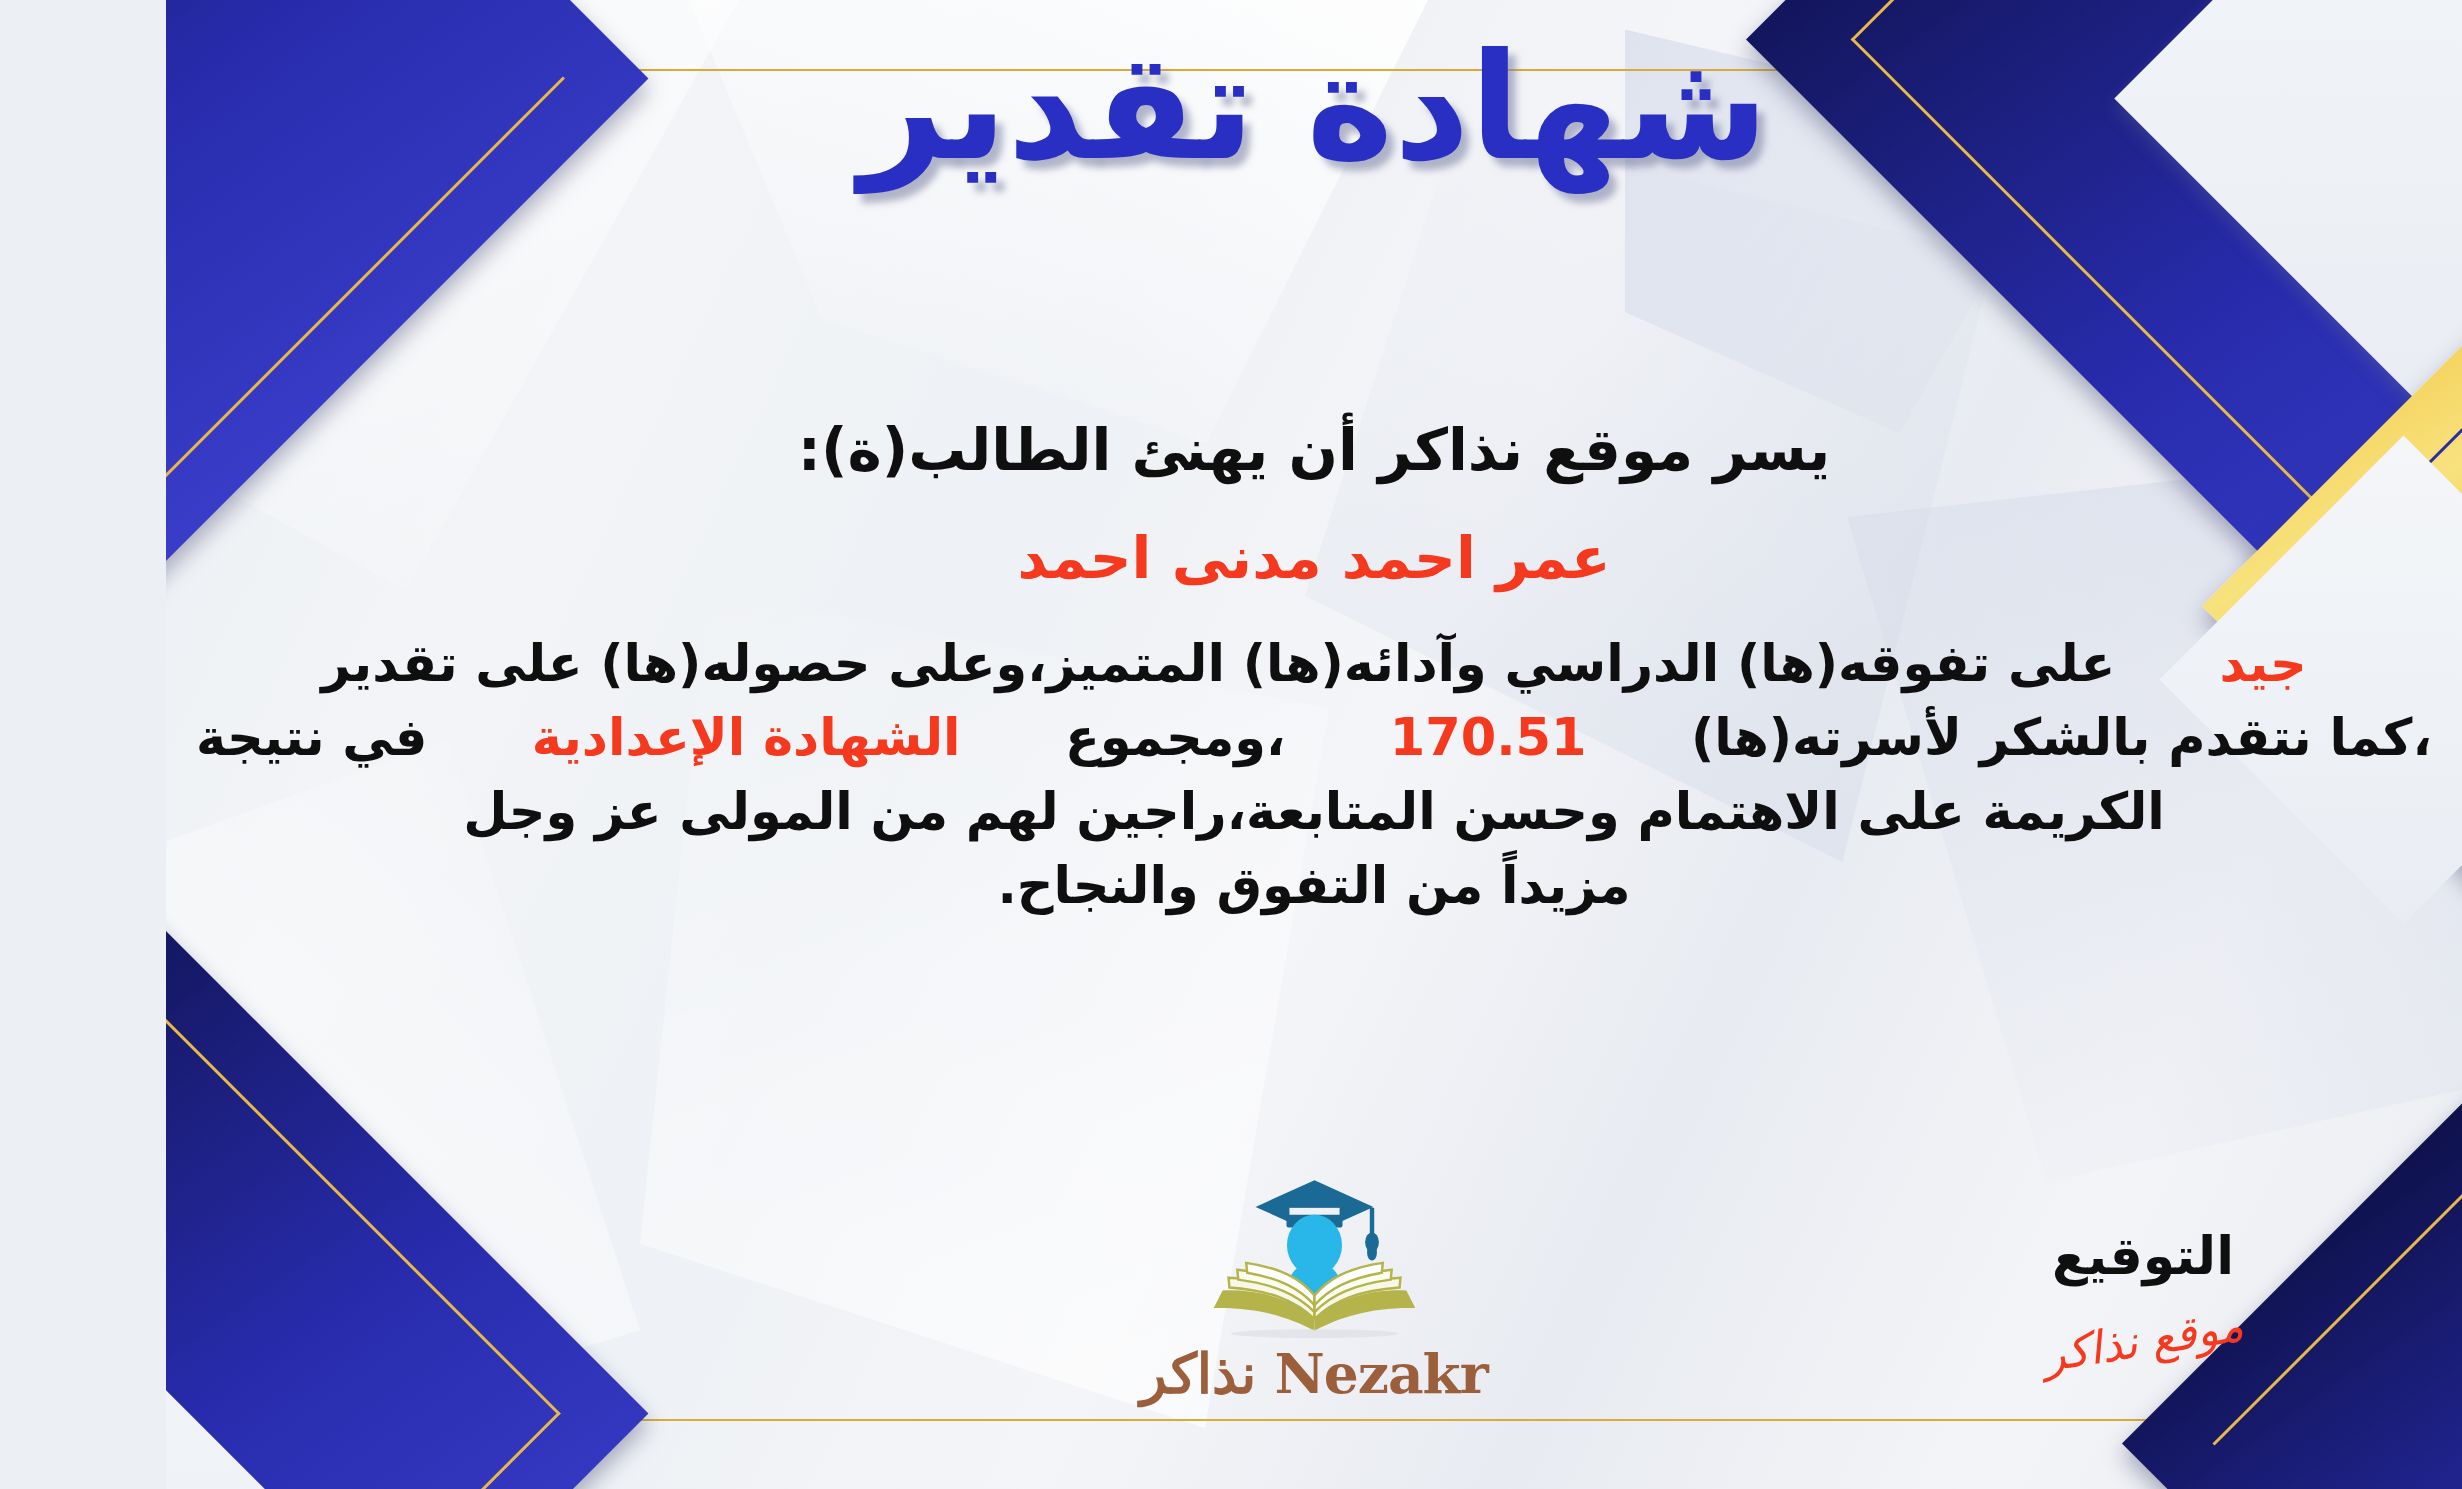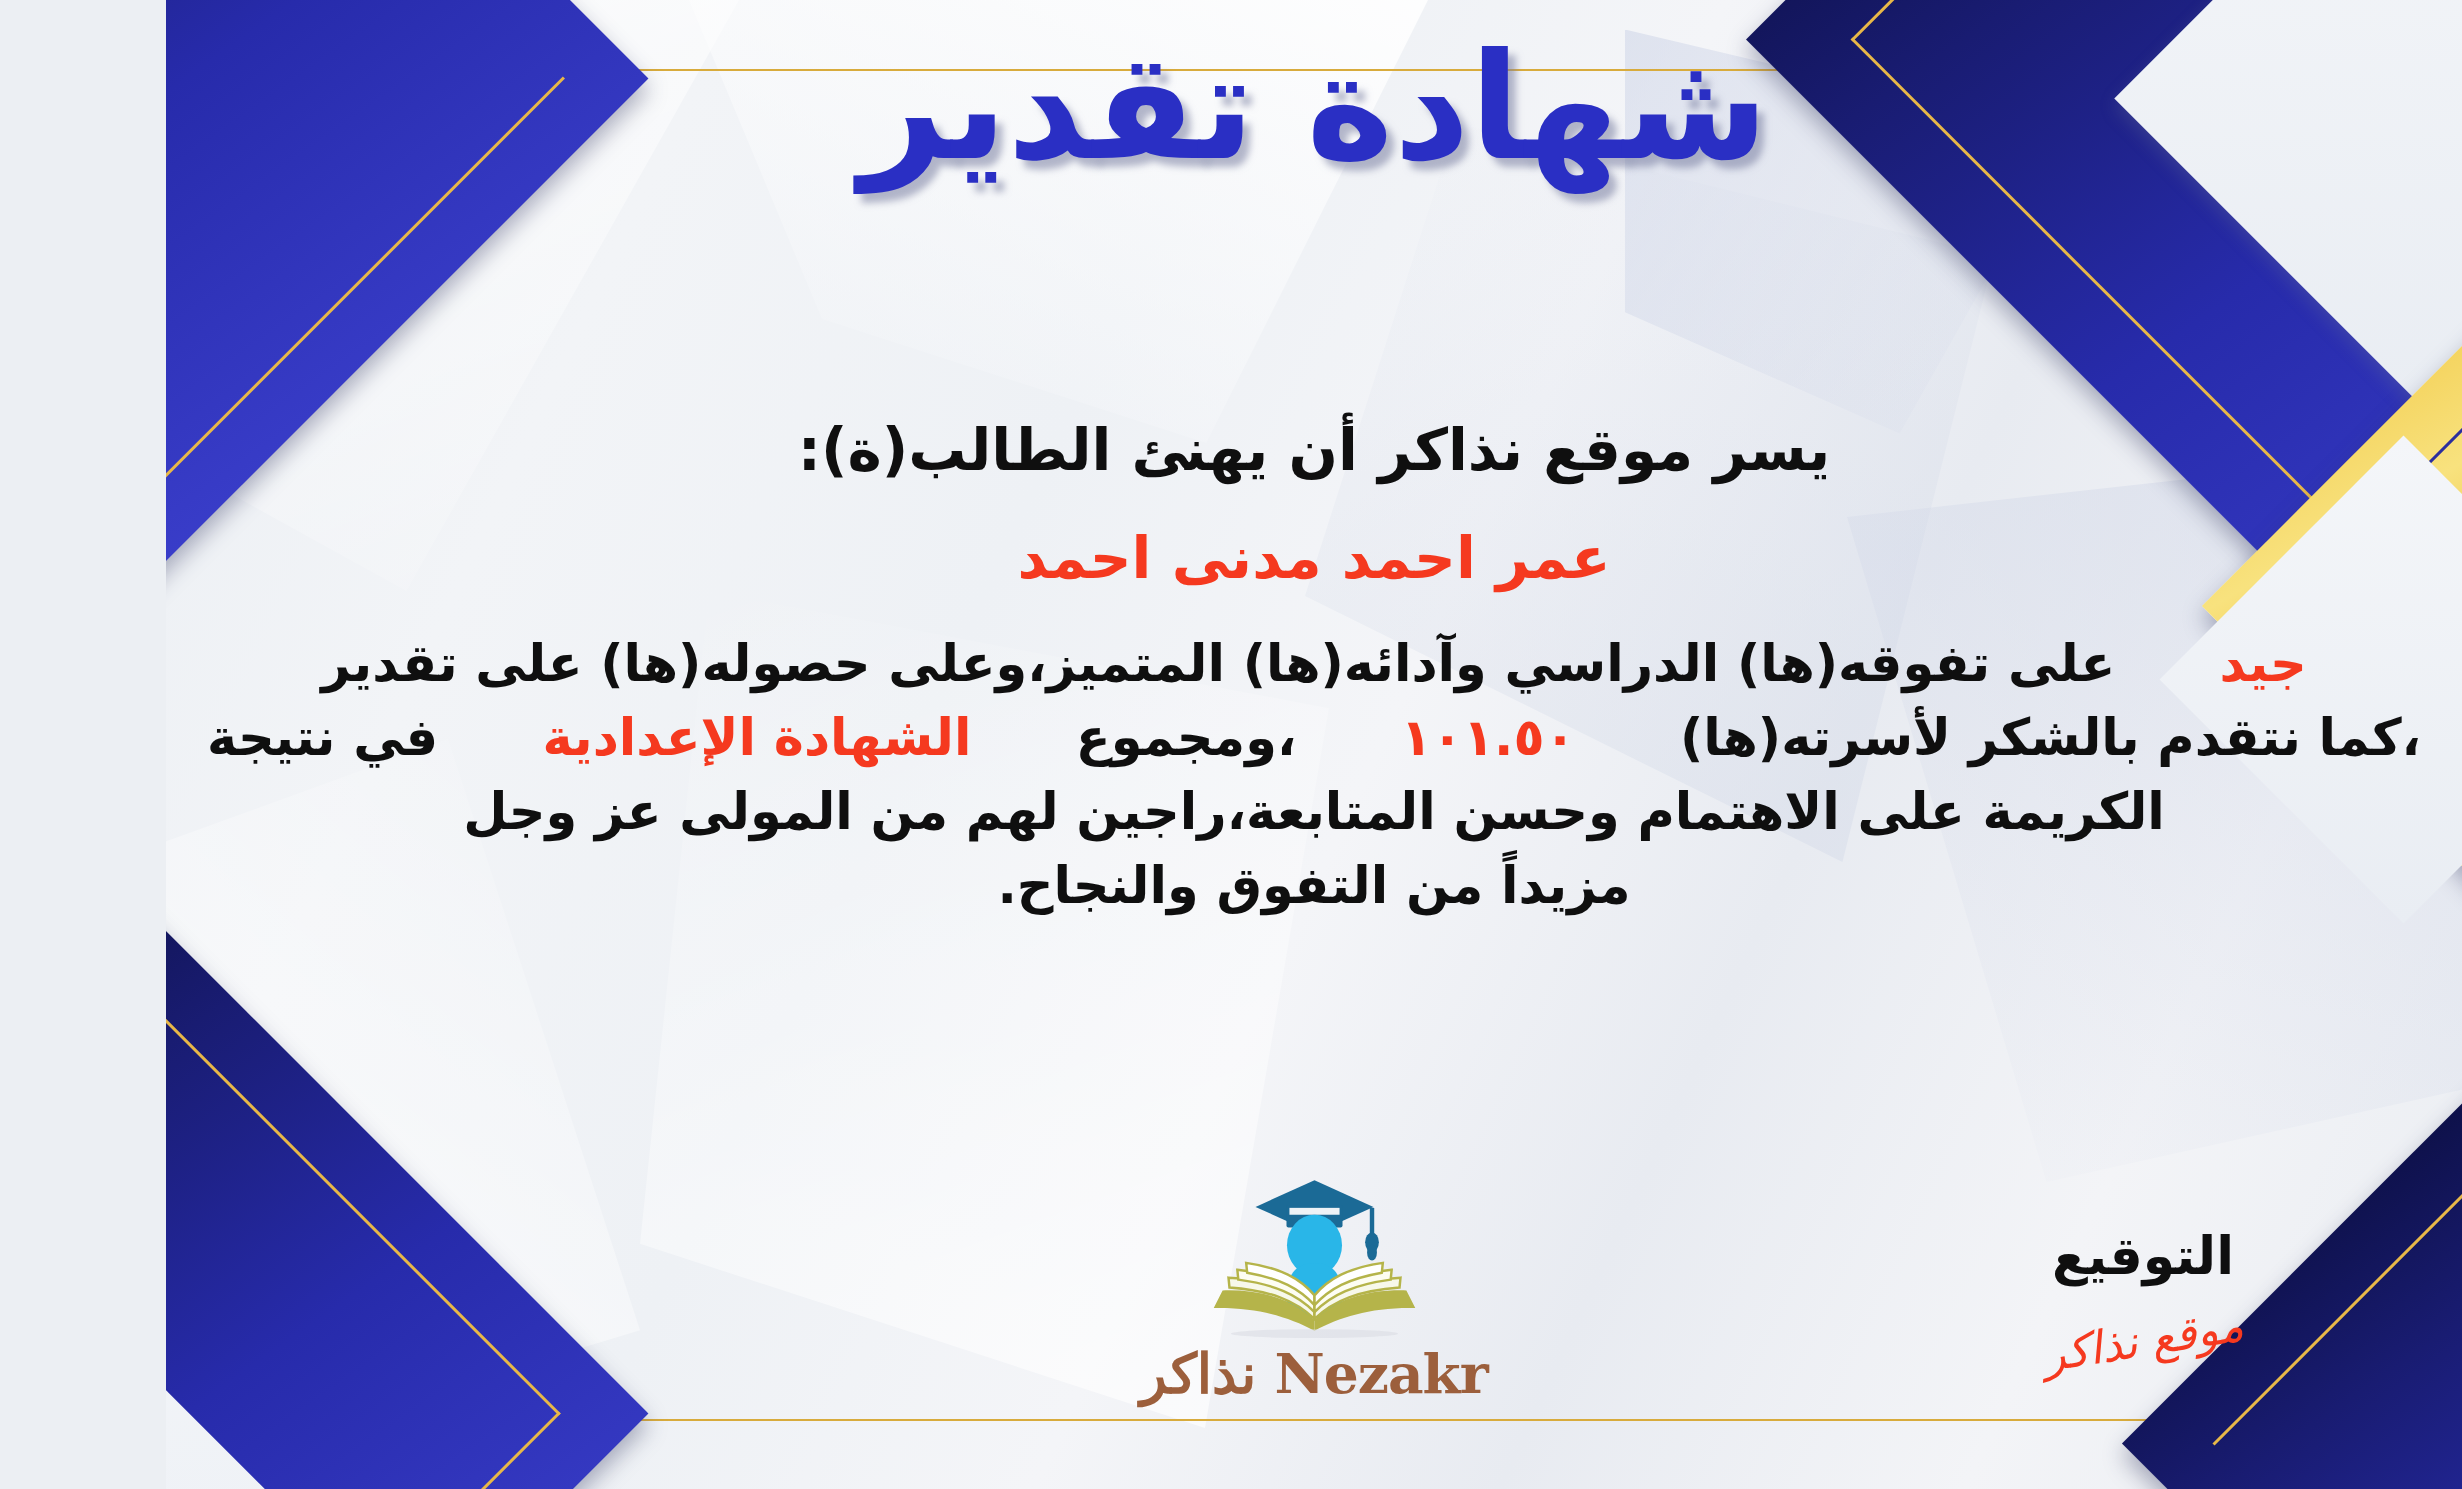--- a/index.html
+++ b/index.html
@@ -123,21 +123,21 @@
 
       <span class="line">
         <span class="acc">جيد</span>
         <span class="sp"></span>
         <span>على تفوقه(ها) الدراسي وآدائه(ها) المتميز،وعلى حصوله(ها) على تقدير</span>
       </span>
 
       <span class="line">
         <span>،كما نتقدم بالشكر لأسرته(ها)</span>
         <span class="sp"></span>
-        <span class="acc">١٠١.٥٠</span>
+        <span class="acc">170.51</span>
         <span class="sp"></span>
         <span>،ومجموع</span>
         <span class="sp"></span>
         <span class="acc">الشهادة الإعدادية</span>
         <span class="sp"></span>
         <span>في نتيجة</span>
       </span>
 
       <span class="line">الكريمة على الاهتمام وحسن المتابعة،راجين لهم من المولى عز وجل</span>
 

